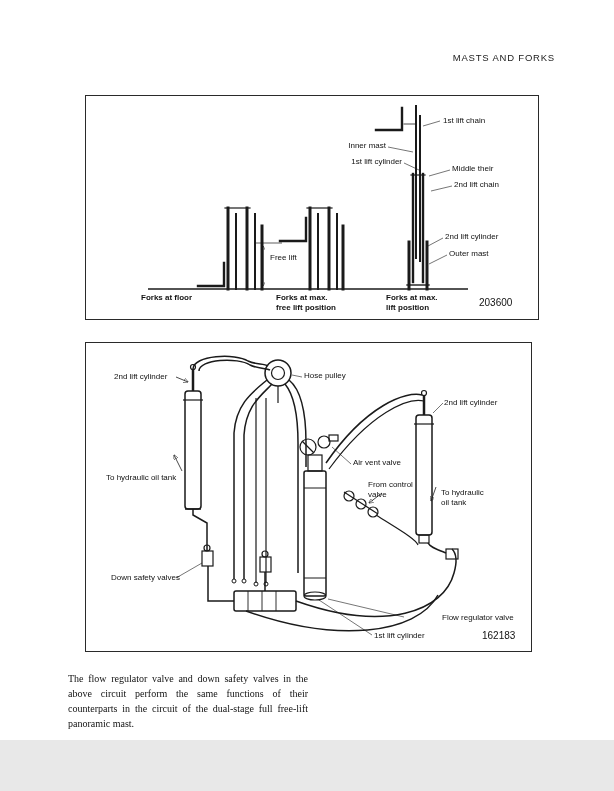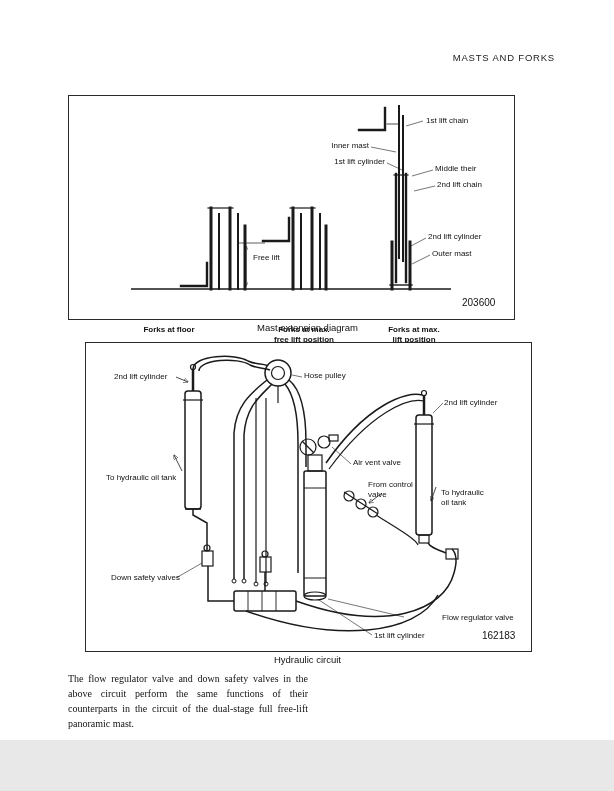--- a/index.html
+++ b/index.html
@@ -3,35 +3,35 @@
 <meta charset="utf-8">
 <style>
   html,body{margin:0;padding:0;}
   body{background:#e8e8e8;font-family:"Liberation Sans","DejaVu Sans",sans-serif;}
   .page{position:relative;width:614px;height:740px;background:#ffffff;margin:0 auto;overflow:hidden;color:#1a1a1a;}
   .hdr{position:absolute;left:385px;top:52px;width:170px;text-align:right;font-size:9.5px;letter-spacing:0.8px;}
   .figbox{position:absolute;border:1px solid #2a2a2a;background:#fff;}
   .figbox svg{position:absolute;left:0;top:0;}
   .fig-label{position:absolute;font-size:8px;line-height:1.2;white-space:pre-line;color:#111;}
   .r{text-align:right;}
-  .c{text-align:center;margin-top:32px;}
+  .c{text-align:left;}
   .fignum{position:absolute;font-size:10px;color:#111;}
   .caption{position:absolute;width:445px;left:85px;text-align:center;font-size:9.5px;color:#111;}
   .bodycol{position:absolute;font-family:"Liberation Serif","DejaVu Serif",serif;font-size:10px;line-height:1.5;text-align:justify;color:#111;}
   .pagenum{position:absolute;left:480px;top:748px;width:70px;text-align:right;font-size:14px;color:#111;}
   svg line, svg path, svg polyline, svg rect, svg circle, svg ellipse{stroke:#1a1a1a;fill:none;}
 </style>
 </head>
 <body>
 
 <div class="page">
 
   <div class="hdr">MASTS AND FORKS</div>
 
-  <div class="figbox" style="left:68px;top:95px;width:445px;height:223px;">
+  <div class="figbox" style="left:85px;top:95px;width:445px;height:223px;padding-left:7px;">
     <svg width="445" height="223" viewBox="0 0 445 223">
       <defs>
         <marker id="arr1" viewBox="0 0 10 10" refX="9" refY="5" markerWidth="6" markerHeight="6" orient="auto-start-reverse">
           <path d="M0,0 L10,5 L0,10 z" fill="#1a1a1a" stroke="none"></path>
         </marker>
       </defs>
 
       <line x1="62" y1="193" x2="382" y2="193" stroke-width="1.6"></line>
 
       <g stroke-linecap="square">
@@ -93,21 +93,20 @@
     <div class="fig-label" style="left:363px;top:153px;">Outer mast</div>
     <div class="fig-label" style="left:184px;top:157px;">Free lift</div>
     <div class="fig-label c" style="left:55px;top:197px;width:90px;font-weight:bold;">Forks at floor</div>
     <div class="fig-label c" style="left:190px;top:197px;width:90px;font-weight:bold;">Forks at max.
 free lift position</div>
     <div class="fig-label c" style="left:300px;top:197px;width:90px;font-weight:bold;">Forks at max.
 lift position</div>
     <div class="fignum" style="left:393px;top:201px;">203600</div>
   </div>
 
-  <div class="caption" style="top:322px;">Mast extension diagram</div>
 
   <div class="figbox" style="left:85px;top:342px;width:445px;height:308px;">
     <svg width="445" height="308" viewBox="0 0 445 308">
       <defs>
         <marker id="arr2" viewBox="0 0 10 10" refX="9" refY="5" markerWidth="6" markerHeight="6" orient="auto-start-reverse">
           <path d="M0,0 L10,5 L0,10 z" fill="#1a1a1a" stroke="none"></path>
         </marker>
       </defs>
 
       <g>
@@ -215,19 +214,18 @@
     <div class="fig-label" style="left:282px;top:137px;">From control
 valve</div>
     <div class="fig-label" style="left:355px;top:145px;">To hydraulic
 oil tank</div>
     <div class="fig-label" style="left:25px;top:230px;">Down safety valves</div>
     <div class="fig-label" style="left:320px;top:270px;margin-left:36px;">Flow regulator valve</div>
     <div class="fig-label" style="left:288px;top:288px;">1st lift cylinder</div>
     <div class="fignum" style="left:396px;top:287px;">162183</div>
   </div>
 
-  <div class="caption" style="top:654px;">Hydraulic circuit</div>
 
   <div class="bodycol" style="left:68px;top:671px;width:240px;">The flow regulator valve and down safety valves in the above circuit perform the same functions of their counterparts in the circuit of the dual-stage full free-lift panoramic mast.</div>
 
   <div class="pagenum">117</div>
 
 </div>
 
 </body></html>

